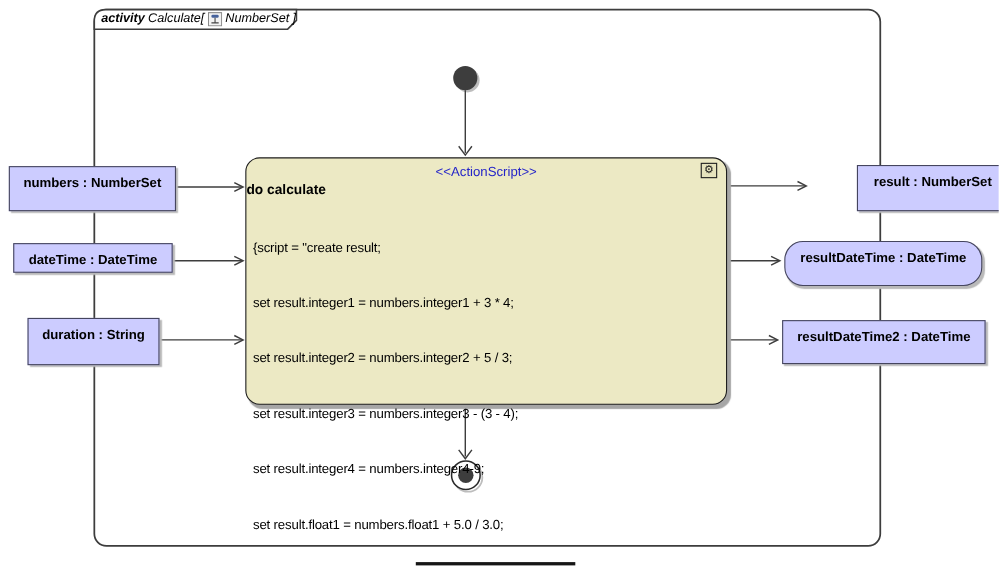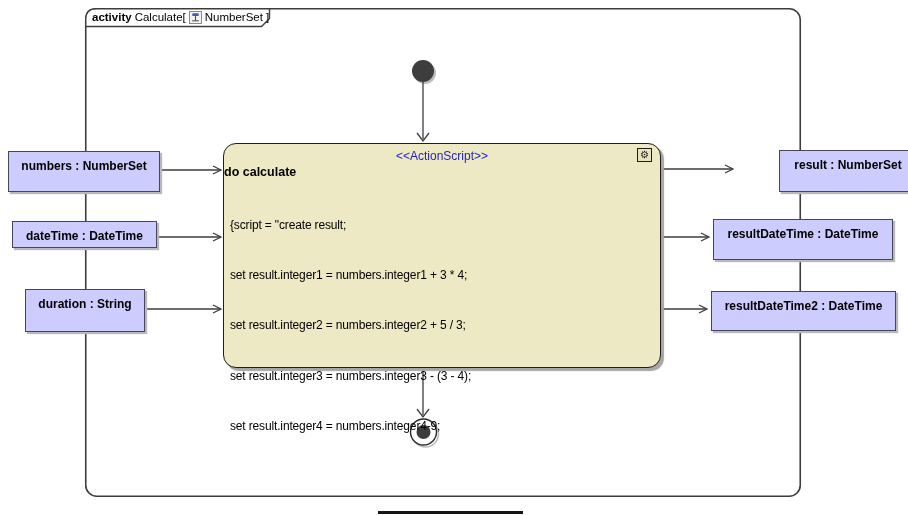--- a/index.html
+++ b/index.html
@@ -17,20 +17,21 @@
   .frame-title {
     position: absolute;
     left: 92px; top: 10px;
     height: 14px;
     display: flex;
     align-items: center;
     gap: 3px;
     font-size: 11.5px;
     color: #000;
     white-space: nowrap;
+    font-style: italic;
   }
   .frame-title .kw { font-weight: bold; }
   .title-icon {
     display: inline-block;
     width: 13px; height: 13px;
     line-height: 0;
   }
 
   
   .param {
@@ -183,37 +184,38 @@
   <div class="param" style="left:12px; top:221px; width:145px; height:27px;">
     <span>dateTime : DateTime</span>
   </div>
   <div class="param" style="left:25px; top:289px; width:120px; height:43px;">
     <span>duration : String</span>
   </div>
 
   <div class="param" style="left:735px; top:150px; width:138px; height:42px;margin-left:44px;">
     <span>result : NumberSet</span>
   </div>
-  <div class="param" style="left:713px; top:219px; width:180px; height:41px;">
+  <div class="param" style="left:713px; top:219px; width:180px; height:41px;border-radius:17px;">
     <span>resultDateTime : DateTime</span>
   </div>
   <div class="param" style="left:711px; top:291px; width:185px; height:40px;">
     <span>resultDateTime2 : DateTime</span>
   </div>
 
   <div class="action-node">
     <div class="gear-badge">⚙</div>
     <div class="action-stereotype">&lt;&lt;ActionScript&gt;&gt;</div>
     <div class="action-name">do calculate</div>
     <div class="action-script">
       <div>{script = "create result;</div>
       <div>set result.integer1 = numbers.integer1 + 3 * 4;</div>
       <div>set result.integer2 = numbers.integer2 + 5 / 3;</div>
       <div>set result.integer3 = numbers.integer3 - (3 - 4);</div>
       <div>set result.integer4 = numbers.integer4-9;</div>
+      <div>set result.float1 = numbers.float1 + 5.0 / 3.0;</div>
       
       
       
       
       
     </div>
   </div>
 
   <div class="artifact-line"></div>
 

